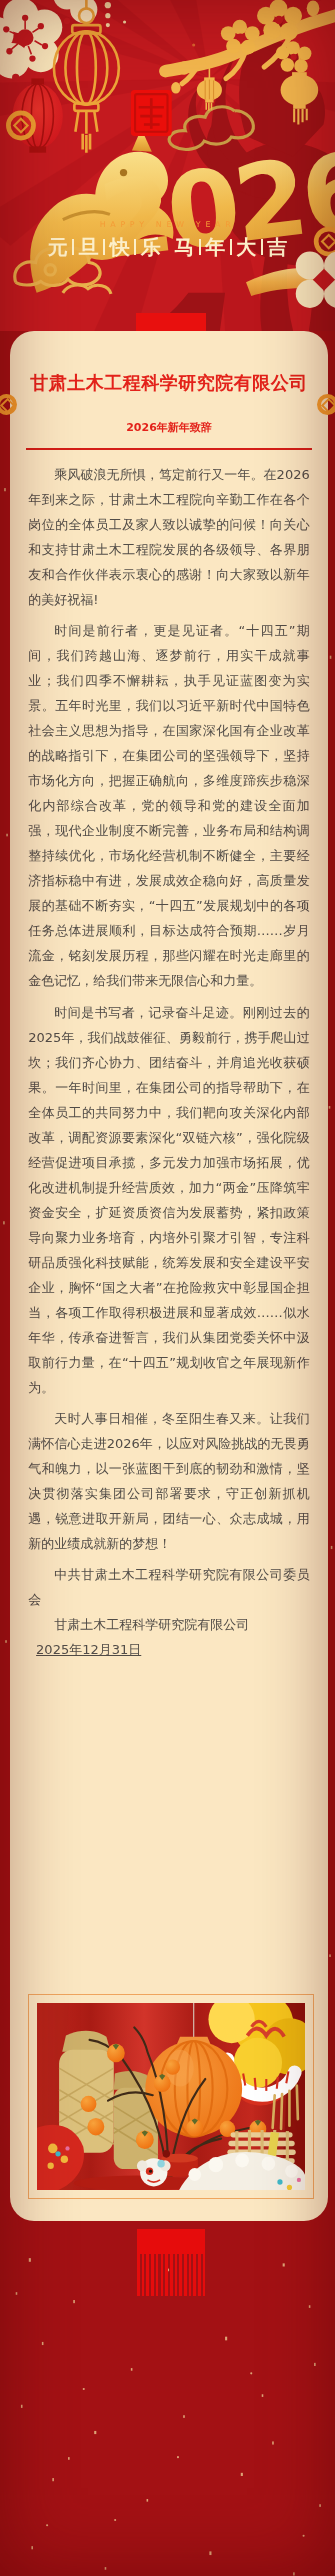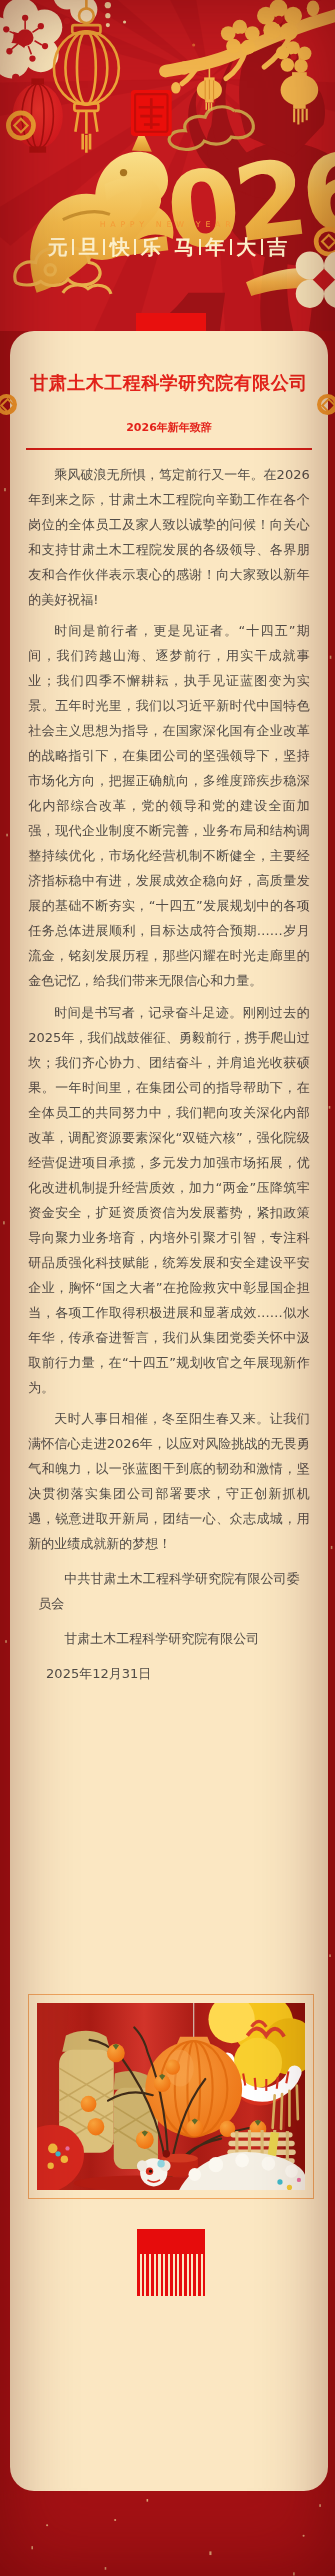--- a/index.html
+++ b/index.html
@@ -11,32 +11,32 @@
   .banner{position:absolute;left:0;top:0;width:335px;height:331px;}
   .hny{position:absolute;left:0;top:220px;width:335px;text-align:center;
        color:#f49b36;font-size:7.9px;font-weight:normal;letter-spacing:4.7px;}
   .greeting{position:absolute;left:0;top:237px;width:335px;display:flex;
        justify-content:center;align-items:center;color:#fcefc9;font-weight:bold;
        font-size:20px;line-height:1;}
   .greeting .sep{width:1.6px;height:15.7px;background:#fcefc9;margin:0 4.7px;}
   .greeting .gap{width:13.6px;}
   
   .tab{position:absolute;left:136px;top:313px;width:70px;height:31px;background:#e8100e;}
-  .card{position:absolute;left:10px;top:331px;width:318px;height:2160px;
+  .card{position:absolute;left:10px;top:331px;width:318px;height:1890px;
         background:#fbe7c2;border-radius:24px;}
   .card-title{position:absolute;left:0;top:40px;width:100%;text-align:center;
         color:#e3221a;font-size:18px;font-weight:800;letter-spacing:0.5px;}
   .card-subtitle{position:absolute;left:0;top:89px;width:100%;text-align:center;
         color:#e3221a;font-size:11px;font-weight:800;}
   .divider{position:absolute;left:15.7px;right:15.7px;top:117px;height:1.6px;background:#d41e17;}
   .card-body{position:absolute;left:18.3px;right:18.3px;top:131px;color:#514c47;
         font-size:13px;line-height:25px;text-align:justify;}
   .card-body p{margin:0 0 6.3px 0;text-indent:2em;}
-  .sig p{margin:10px;text-indent:2em;}
-  .sig .date{text-indent:0.6em;}
+  .sig p{margin:0;text-indent:2em;}
+  .sig .date{text-indent:0.6em;text-decoration:underline;}
   .coin{position:absolute;width:21px;height:21px;border-radius:50%;
         border:4.7px solid #f59d2c;box-sizing:border-box;}
   .coin::after{content:"";position:absolute;left:2.1px;top:2.1px;width:7.3px;height:7.3px;
         border:2.1px solid #f59d2c;transform:rotate(45deg);}
   .coin-left{left:-4.2px;top:394px;}
   .coin-right{left:317px;top:394px;}
   
   .photo-frame{position:absolute;left:18.3px;top:1663px;width:286px;height:205px;
         box-sizing:border-box;border:1px solid #efa55e;padding:7.9px;}
   .photo-frame svg{display:block;width:100%;height:100%;}

